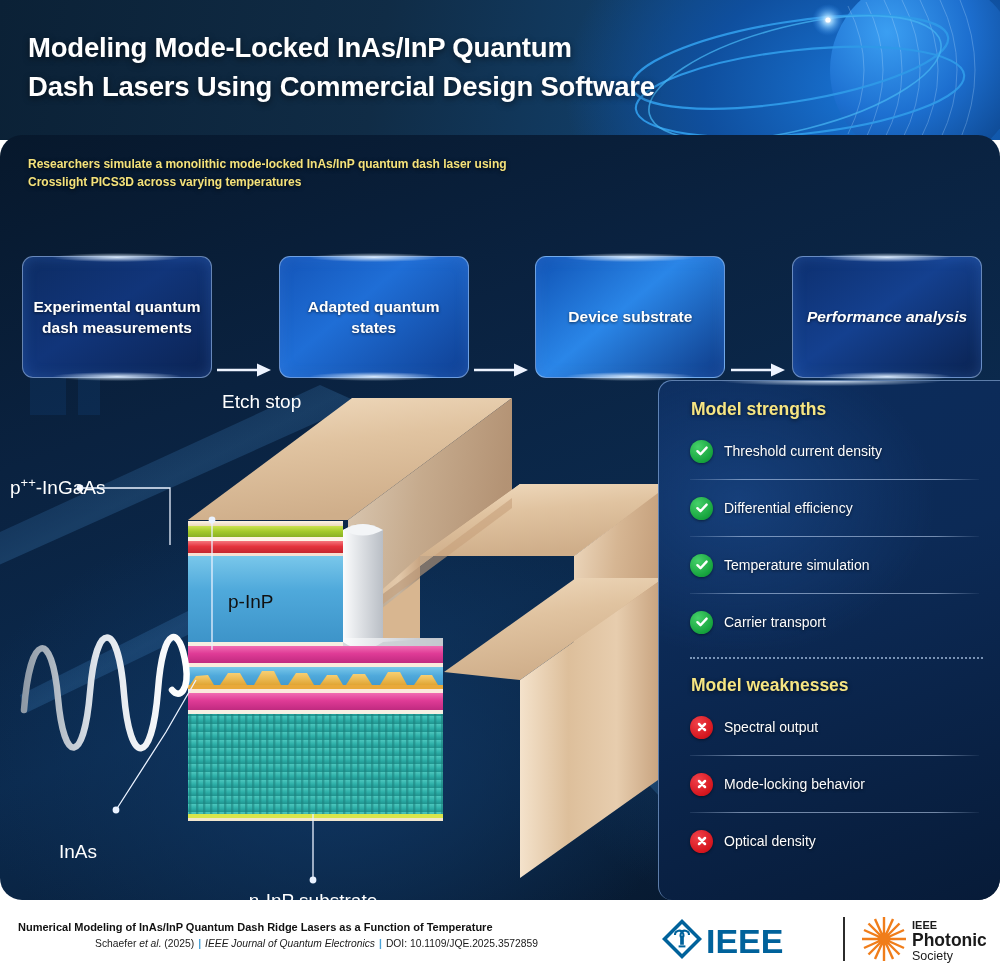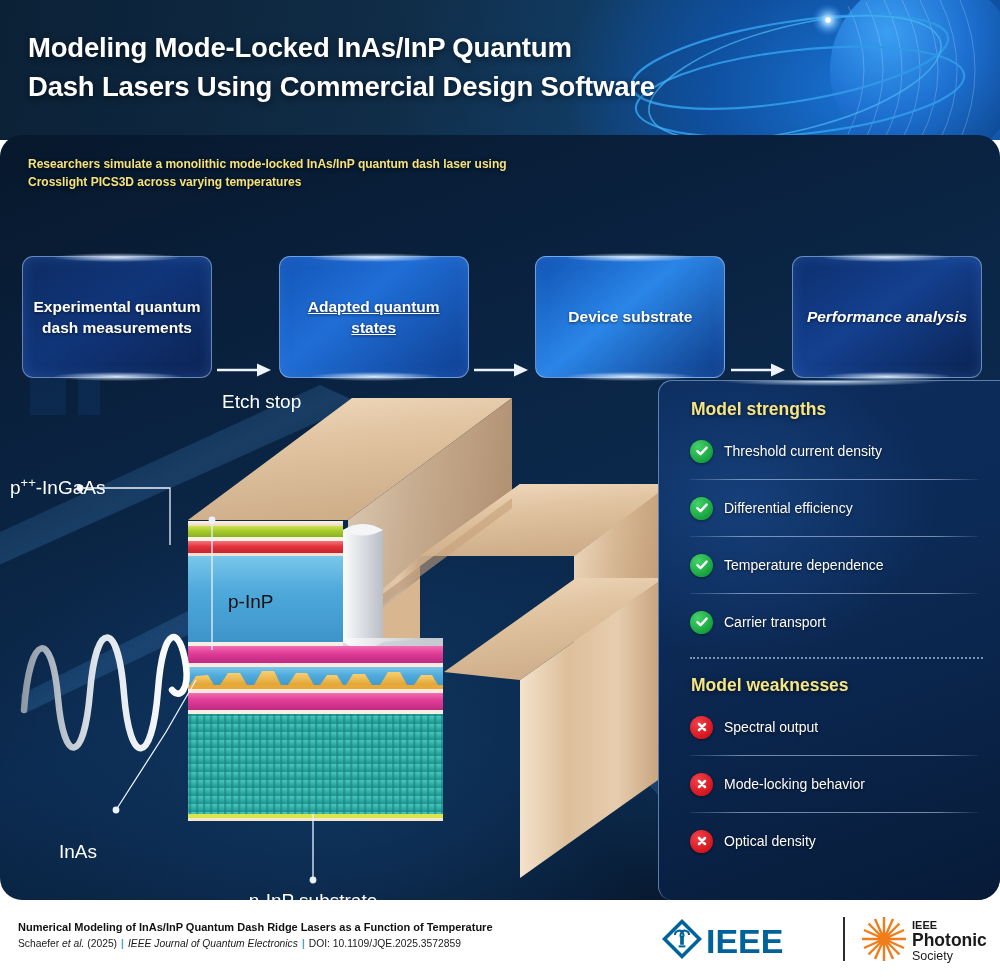--- a/index.html
+++ b/index.html
@@ -51,21 +51,21 @@
     padding:0 9px; text-shadow:0 1px 3px rgba(0,0,0,.6);
     box-shadow:0 0 14px rgba(70,130,220,.30) inset;
   }
   .fbox::before, .fbox::after {
     content:""; position:absolute; left:16%; width:68%; height:9px; border-radius:50%;
     background:radial-gradient(ellipse at center, rgba(225,240,255,.92) 0%, rgba(200,225,255,0) 72%);
   }
   .fbox::before { top:-4px; }
   .fbox::after  { bottom:-4px; }
   .fbox.b1 { background:linear-gradient(145deg,#0d2c63 0%,#11357a 45%,#0b2353 100%); }
-  .fbox.b2 { background:linear-gradient(140deg,#1455b8 0%,#1f6ed6 40%,#0f3f92 100%);text-decoration:underline; }
+  .fbox.b2 { background:linear-gradient(140deg,#1455b8 0%,#1f6ed6 40%,#0f3f92 100%); }
   .fbox.b3 { background:linear-gradient(140deg,#1053b4 0%,#2a86e8 45%,#0e3a86 100%); }
   .fbox.b4 { background:linear-gradient(145deg,#0d2f6e 0%,#14408f 45%,#0a2250 100%);font-style:italic; }
   .arrow { flex:1; display:flex; align-items:center; justify-content:center; }
   .arrow svg { display:block; }
 
   
   .rpanel {
     position:absolute; left:658px; top:245px; width:345px; height:520px;
     border-radius:14px 0 0 14px;
     border-top:1.5px solid rgba(150,190,245,.6);
@@ -98,21 +98,21 @@
     border-top:2px dotted rgba(195,220,250,.6); }
 
   
   .diagram { position:absolute; left:0; top:245px; width:660px; height:520px; }
   .diagram svg { display:block; }
 
   
   .footer { position:absolute; left:0; top:900px; width:1000px; height:77px; background:#ffffff; }
   .cite-line { position:absolute; left:18px; top:20px; width:520px; }
   .cite-title { color:#111111; font-size:11px; font-weight:bold; line-height:1.35; }
-  .cite-sub { color:#1a1a1a; font-size:10.3px; line-height:1.6; margin-top:1px; }
+  .cite-sub { color:#1a1a1a; font-size:10.3px; line-height:1.6; margin-top:1px;text-align:right; }
   .cite-sub i { font-style:italic; }
   .cite-sep { color:#4aa3d8; font-weight:bold; padding:0 4px; }
   .logos { position:absolute; right:14px; top:14px; height:50px; display:flex; align-items:center; gap:13px;text-align:center; }
   .logo-div { width:2px; height:44px; background:#2b2b2b; }
 </style>
 </head>
 <body>
 
 <div id="root">
 
@@ -443,21 +443,21 @@
         <span class="ritem-label">Differential efficiency</span>
       </div>
       <div class="rsep"></div>
 
       <div class="ritem">
         <span class="badge ok">
           <svg width="14" height="14" viewBox="0 0 14 14">
               <path d="M2.4 7.2 L5.5 10.2 L11.6 3.6" stroke="#ffffff" stroke-width="2.4" fill="none" stroke-linecap="round" stroke-linejoin="round"></path>
             </svg>
         </span>
-        <span class="ritem-label">Temperature dependence</span>
+        <span class="ritem-label">Temperature simulation</span>
       </div>
       <div class="rsep"></div>
 
       <div class="ritem">
         <span class="badge ok">
           <svg width="14" height="14" viewBox="0 0 14 14">
               <path d="M2.4 7.2 L5.5 10.2 L11.6 3.6" stroke="#ffffff" stroke-width="2.4" fill="none" stroke-linecap="round" stroke-linejoin="round"></path>
             </svg>
         </span>
         <span class="ritem-label">Carrier transport</span>

